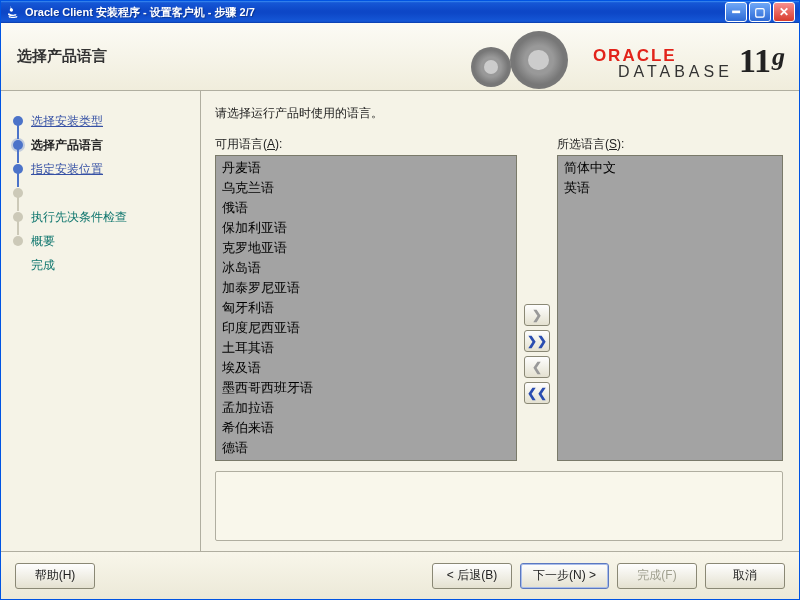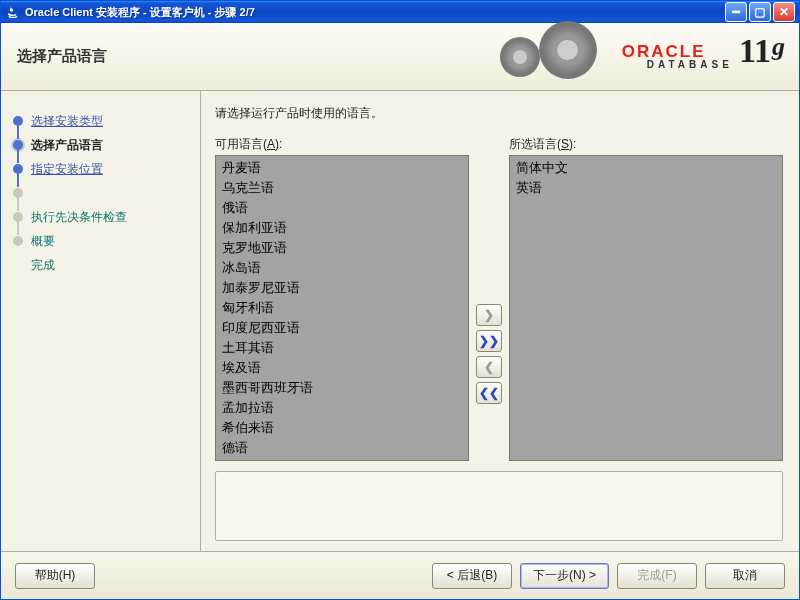--- a/index.html
+++ b/index.html
@@ -8,50 +8,50 @@
   .titlebar { height: 28px; background: linear-gradient(to bottom, #3b8ef3 0%, #1557d6 8%, #0d47c7 45%, #0d47c7 55%, #1557d6 92%, #0a3aa8 100%); display: flex; align-items: center; padding: 0 4px; color: #fff; }
   .titlebar .java-icon { width: 16px; height: 16px; margin-right: 4px; }
   .titlebar .title-text { font-weight: bold; font-size: 11px; flex: 1; text-shadow: 1px 1px 1px rgba(0,0,0,.3); }
   .winbtns { display: flex; gap: 2px; }
   .winbtn { width: 22px; height: 20px; border-radius: 3px; border: 1px solid #fff; display: flex; align-items: center; justify-content: center; color: #fff; font-weight: bold; font-size: 12px; }
   .winbtn.min, .winbtn.max { background: linear-gradient(to bottom, #6fa8f7, #2d6ad6); }
   .winbtn.close { background: linear-gradient(to bottom, #f78f8f, #d83c2e); }
   .client { flex: 1; background: #f5f3e7; display: flex; flex-direction: column; }
   .header { height: 68px; border-bottom: 1px solid #b0aea0; display: flex; align-items: center; padding-left: 16px; background: linear-gradient(to bottom, #fcfbf5, #f0eddc); position: relative; }
   .header-title { font-size: 15px; font-weight: bold; color: #333; }
-  .header-right { position: absolute; right: 0; top: 2px; height: 52px; display: flex; align-items: center; }
+  .header-right { position: absolute; right: 0; top: 12px; height: 52px; display: flex; align-items: center; }
   .gears { width: 120px; height: 68px; position: relative; overflow: hidden; }
   .gear { position: absolute; border-radius: 50%; background: radial-gradient(circle, #999 35%, #777 60%); }
   .gear.g1 { width: 58px; height: 58px; top: 4px; left: 45px; }
   .gear.g2 { width: 40px; height: 40px; top: 20px; left: 6px; }
   .gear::before { content: ""; position: absolute; inset: 32%; background: #ccc; border-radius: 50%; }
   .brand { margin-left: 8px; margin-right: 14px; display: flex; align-items: flex-end; gap: 6px; }
   .brand-text { display: flex; flex-direction: column; line-height: 1; }
   .brand-oracle { font-family: Arial, sans-serif; font-weight: bold; font-size: 17px; letter-spacing: 2px; color: #e2231a; }
-  .brand-db { font-family: Arial, sans-serif; font-weight: bold; font-size: 10px; letter-spacing: 4px; color: #333; padding-left: 25px; }
+  .brand-db { font-family: Arial, sans-serif; font-weight: normal; font-size: 16px; letter-spacing: 4px; color: #333; padding-left: 25px; }
   .brand-11g { font-family: Georgia, serif; font-size: 34px; font-weight: bold; color: #222; display: flex; align-items: flex-start; }
   .brand-11g .g { font-style: italic; font-size: 26px; margin-left: 1px; }
   .body { flex: 1; display: flex; }
   .sidebar { width: 200px; border-right: 1px solid #b0aea0; padding: 18px 10px 10px 8px; }
   .step-list { list-style: none; }
   .step { display: flex; align-items: center; height: 24px; margin-bottom: 0; position: relative; }
   .step .dot { width: 10px; height: 10px; border-radius: 50%; margin-right: 8px; margin-left: 4px; flex-shrink: 0; }
   .step.done .dot { background: #4c73c9; }
   .step.current .dot { background: #4c73c9; box-shadow: 0 0 0 2px rgba(76,115,201,.3); }
   .step.pending .dot { background: #ccc9b8; }
   .step .line { position: absolute; left: 8px; top: 16px; width: 2px; height: 14px; background: #ccc9b8; }
   .step.done .line, .step.current .line { background: #4c73c9; }
   .step a { color: #3651a5; text-decoration: underline; cursor: pointer; }
   .step.current span.label { color: #222; font-weight: bold; }
   .step.pending span.label { color: #0f766e; margin-top: 48px; }
   .main { flex: 1; padding: 14px 16px 10px 14px; display: flex; flex-direction: column; }
   .instruction { color: #222; margin-bottom: 14px; }
   .lang-area { flex: 1; display: flex; gap: 0; }
   .lang-col { display: flex; flex-direction: column; }
-  .lang-col.avail { width: 254px; }
+  .lang-col.avail { width: 302px; }
   .lang-col.sel { flex: 1; }
   .lang-label { margin-bottom: 2px; color: #222; }
   .lang-label u { text-decoration: underline; }
   .listbox { flex: 1; border: 1px solid #7a7a6a; background: #a3a3a3; overflow-y: scroll; padding: 2px; height: 316px; }
   .listbox.selected-box { overflow-y: auto; }
   .listbox .item { padding: 1px 4px; cursor: default; font-size: 13px; line-height: 18px; color: #000; }
   .xfer { width: 40px; display: flex; flex-direction: column; justify-content: center; align-items: center; gap: 4px; padding-top: 110px; }
   .xfer button { width: 26px; height: 22px; border: 1px solid #8a8875; background: linear-gradient(to bottom, #fefefe, #e4e1d0); border-radius: 3px; color: #2a4db0; font-weight: bold; font-size: 12px; cursor: pointer; display:flex; align-items:center; justify-content:center; }
   .xfer button:disabled, .xfer button.dim { color: #999; }
   .log-area { height: 70px; margin-top: 10px; border: 1px solid #b0aea0; background: #f9f7eb; border-radius: 2px; }

